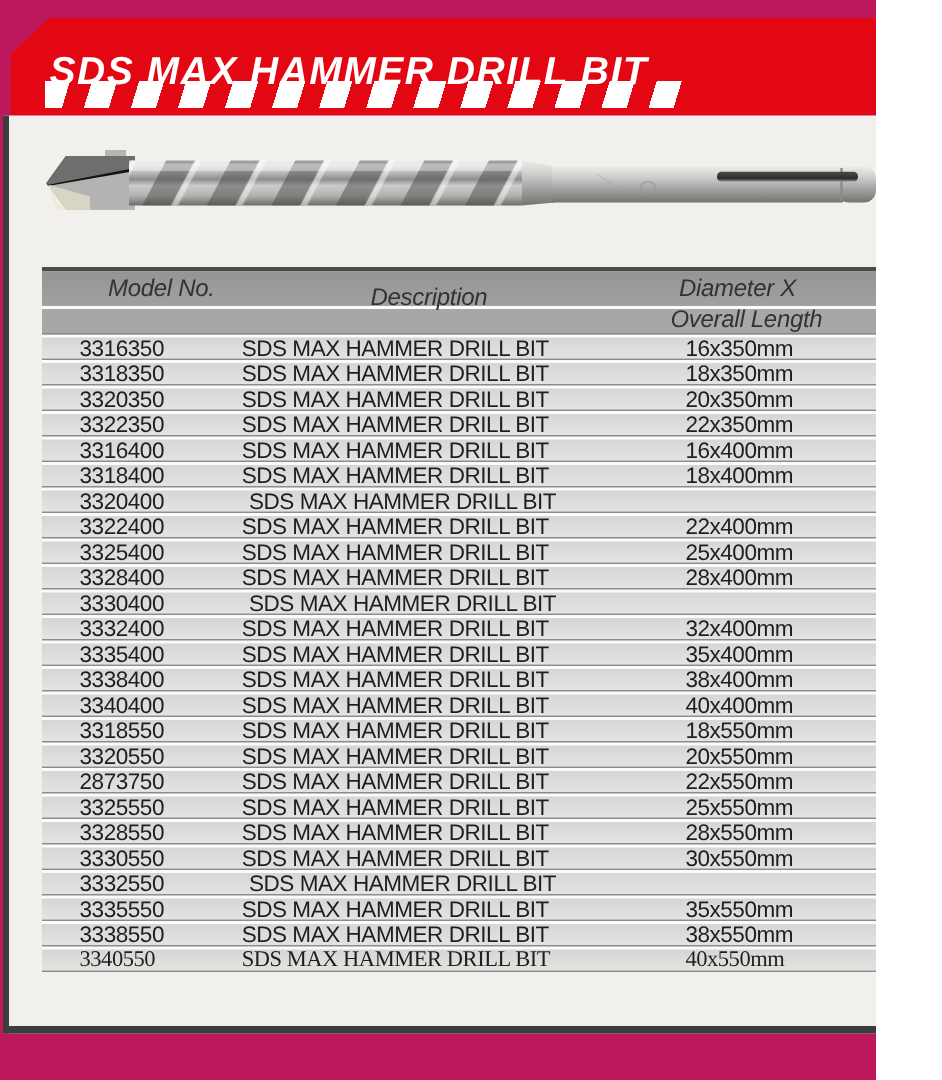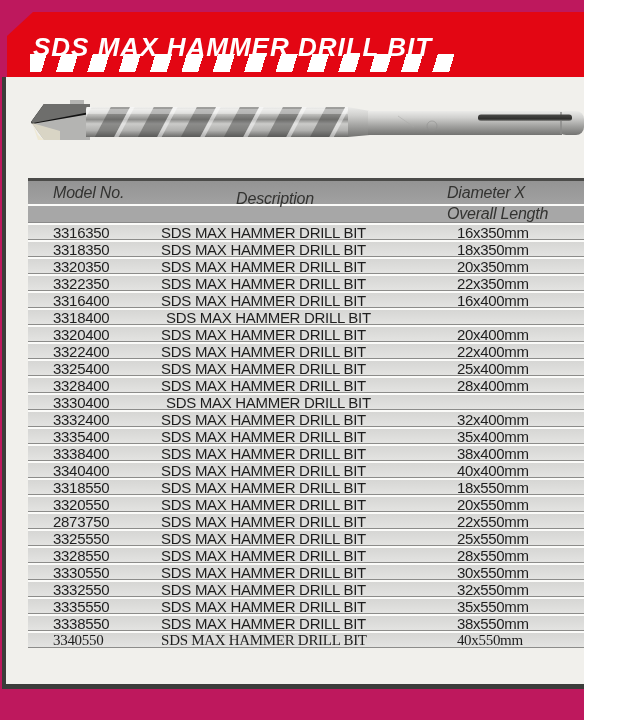--- a/index.html
+++ b/index.html
@@ -34,21 +34,21 @@
   .drill-wrap { position:absolute; left:30px; top:97px; width:556px; height:50px; }
 
   
   .table {
     position:absolute; left:28px; top:178px; width:575px;
     border-top:3px solid #4b4b49;
     background:#fbfbf9;
     font-family:"Liberation Sans", sans-serif;
   }
   .hrow { display:flex; align-items:center; }
-  .hrow1 { height:23px; background:linear-gradient(#949494,#a1a1a1); margin-bottom:2px; }
+  .hrow1 { height:23px; background:linear-gradient(#949494,#a1a1a1); margin-bottom:2px;padding-left:19px; }
   .hrow2 { height:17px; background:#a7a7a7; border-bottom:1.5px solid #8a8a8a; margin-bottom:2px; }
   .hcell {
     font-style:italic; font-size:16px; color:#333331;
     letter-spacing:-0.2px; white-space:nowrap;
   }
   .c1 { width:102px; padding-left:25px; text-align:left; }
   .c2 { width:290px; text-align:center;margin-top:12px; }
   .c2l { width:290px; padding-left:20px; text-align:left; }
   .c3 { width:183px; padding-left:27px; text-align:left; }
   .row {
@@ -162,25 +162,25 @@
         <div class="cell c3">22x350mm</div>
       </div>
         <div class="row">
         <div class="cell c1">3316400</div>
         <div class="cell c2l">SDS MAX HAMMER DRILL BIT</div>
         <div class="cell c3">16x400mm</div>
       </div>
         <div class="row">
         <div class="cell c1">3318400</div>
         <div class="cell c2l">SDS MAX HAMMER DRILL BIT</div>
+        <div class="cell c3">18x400mm</div>
       </div>
         <div class="row">
         <div class="cell c1">3320400</div>
         <div class="cell c2l">SDS MAX HAMMER DRILL BIT</div>
-        <div class="cell c3">20x400mm</div>
       </div>
         <div class="row">
         <div class="cell c1">3322400</div>
         <div class="cell c2l">SDS MAX HAMMER DRILL BIT</div>
         <div class="cell c3">22x400mm</div>
       </div>
         <div class="row">
         <div class="cell c1">3325400</div>
         <div class="cell c2l">SDS MAX HAMMER DRILL BIT</div>
         <div class="cell c3">25x400mm</div>
@@ -240,21 +240,20 @@
         <div class="cell c3">28x550mm</div>
       </div>
         <div class="row">
         <div class="cell c1">3330550</div>
         <div class="cell c2l">SDS MAX HAMMER DRILL BIT</div>
         <div class="cell c3">30x550mm</div>
       </div>
         <div class="row">
         <div class="cell c1">3332550</div>
         <div class="cell c2l">SDS MAX HAMMER DRILL BIT</div>
-        <div class="cell c3">32x550mm</div>
       </div>
         <div class="row">
         <div class="cell c1">3335550</div>
         <div class="cell c2l">SDS MAX HAMMER DRILL BIT</div>
         <div class="cell c3">35x550mm</div>
       </div>
         <div class="row">
         <div class="cell c1">3338550</div>
         <div class="cell c2l">SDS MAX HAMMER DRILL BIT</div>
         <div class="cell c3">38x550mm</div>

